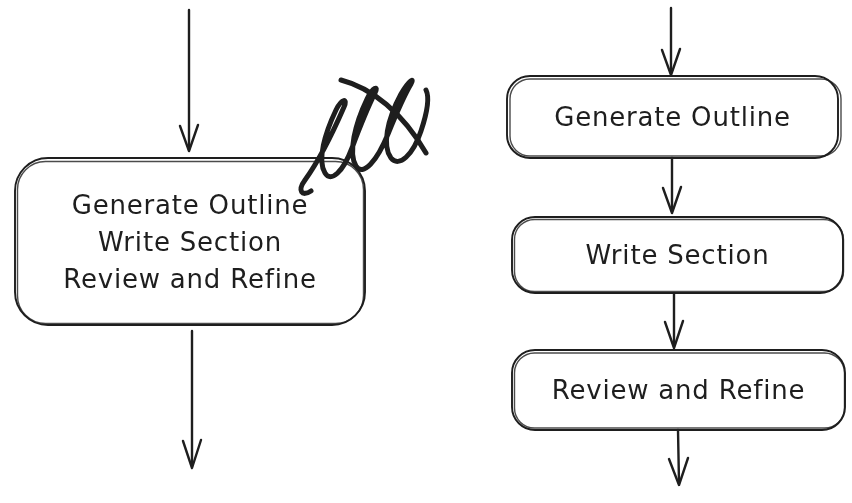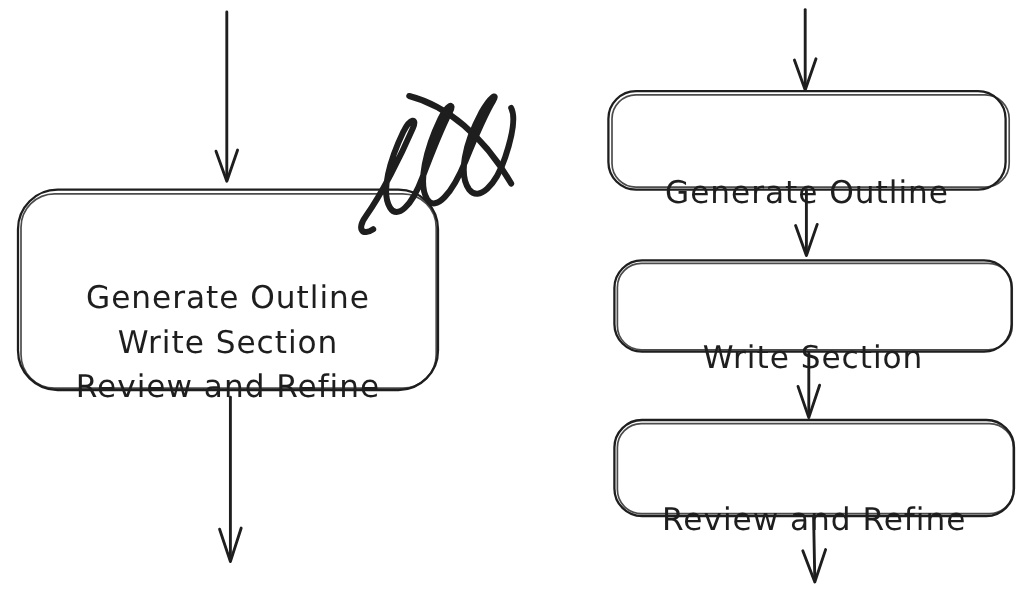--- a/index.html
+++ b/index.html
@@ -42,21 +42,20 @@
     flex-direction: column;
     align-items: center;
     justify-content: center;
     text-align: center;
     color: var(--stroke, #1e1e1e);
     font-size: 26px;
     letter-spacing: 0.8px;
     line-height: 37px;
     white-space: nowrap;
     pointer-events: none;
-    margin-top: 44px;
   }
   .label-left  { left: 15px;  top: 160px; width: 350px; height: 165px; }
   .label-r1    { left: 507px; top: 76px;  width: 331px; height: 82px;  }
   .label-r2    { left: 512px; top: 217px; width: 331px; height: 76px;  }
   .label-r3    { left: 512px; top: 350px; width: 333px; height: 80px;  }
 </style>
 </head>
 <body>
 
 <div class="canvas">

